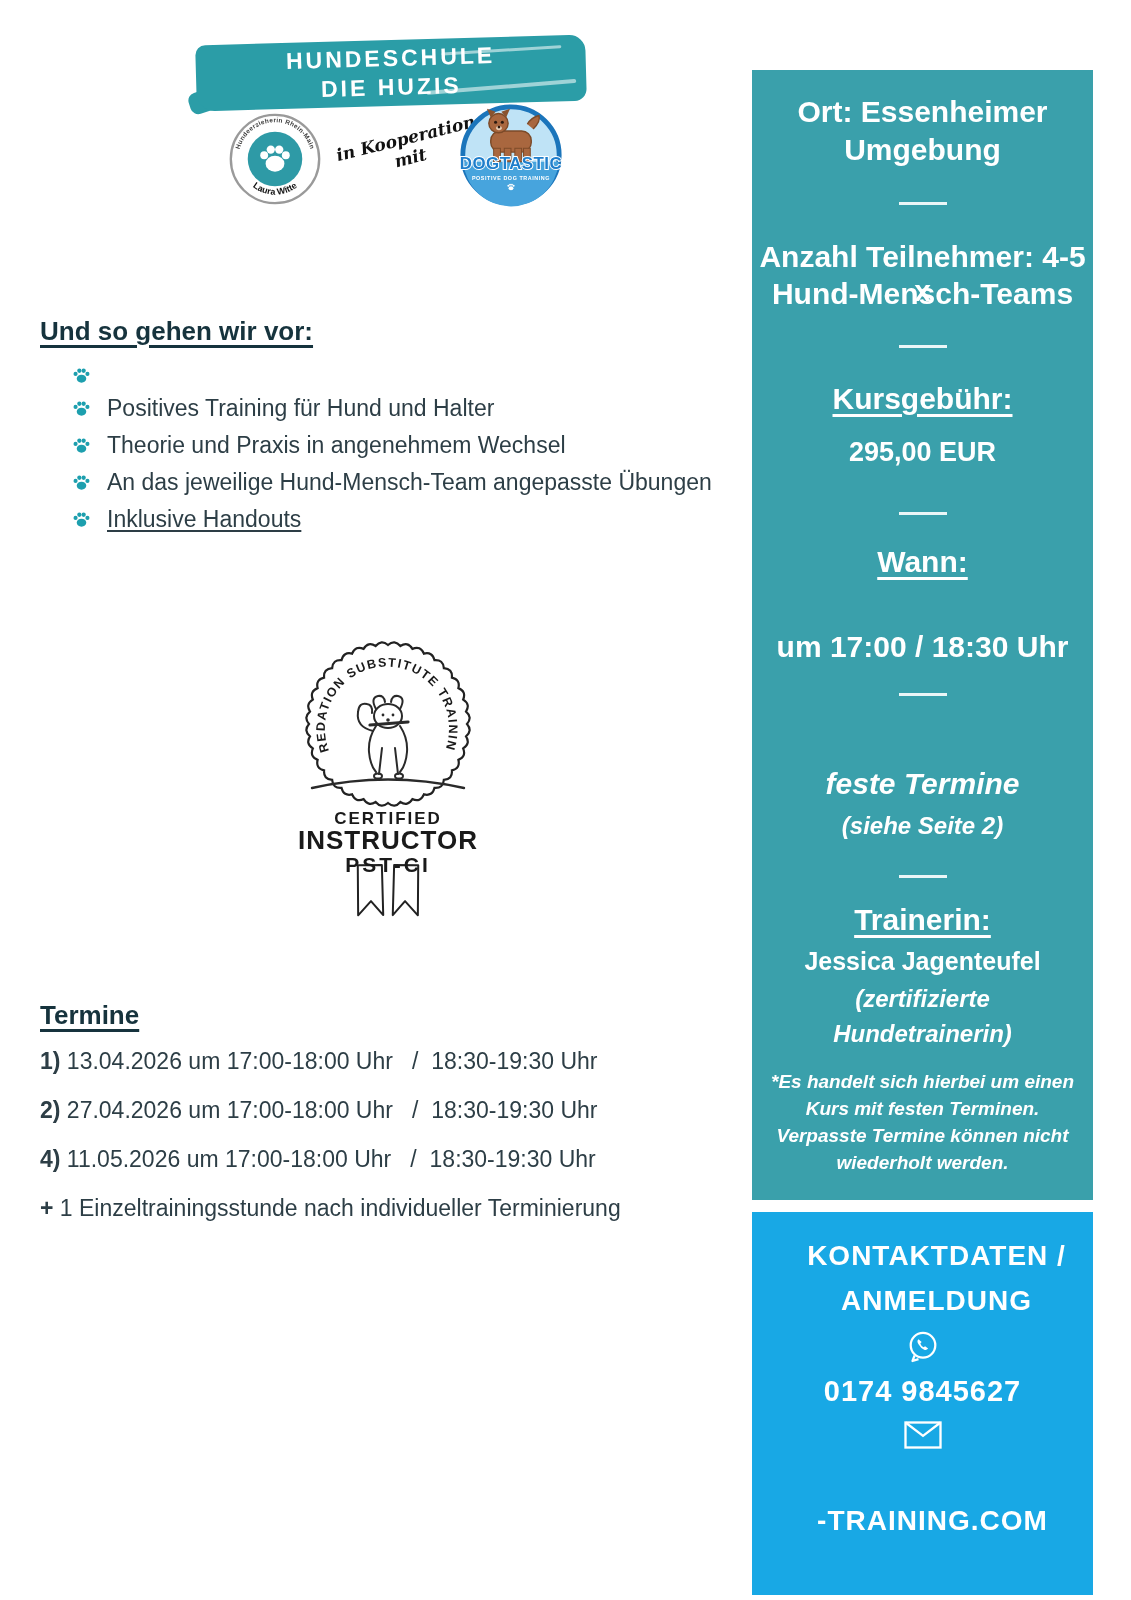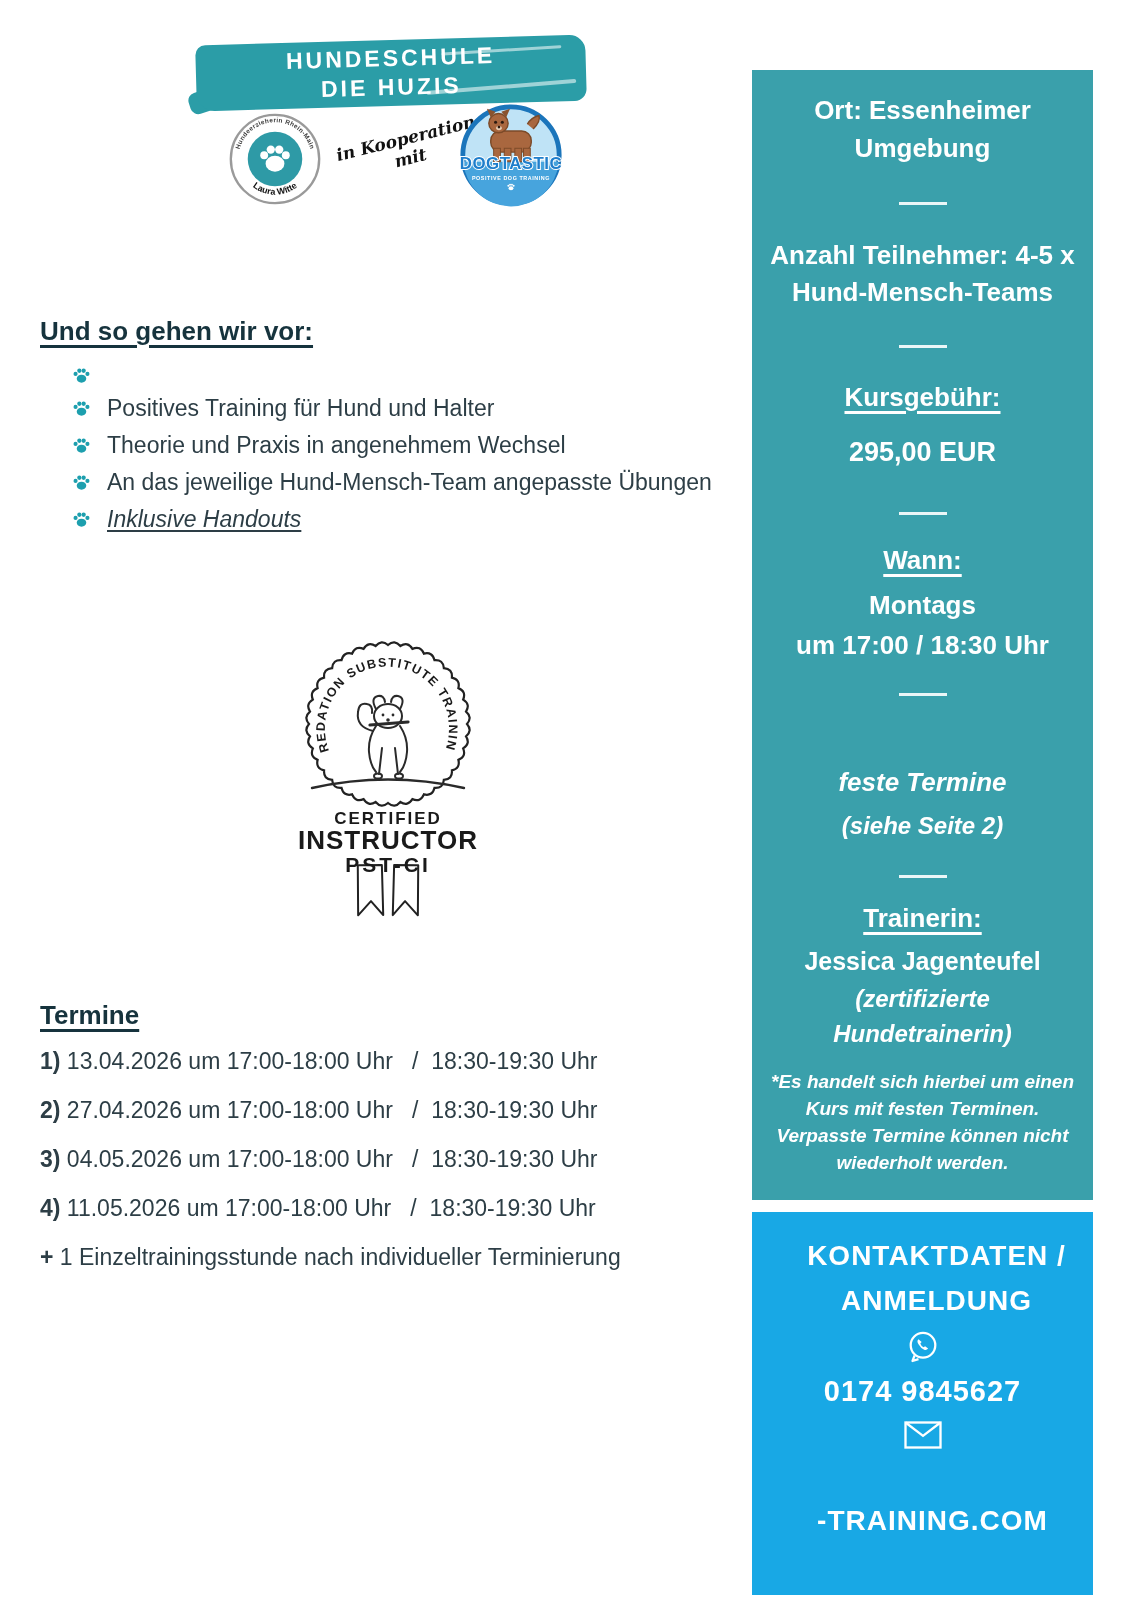--- a/index.html
+++ b/index.html
@@ -40,34 +40,34 @@
 
   
   .section-heading{
     font-size:26px;font-weight:bold;color:var(--heading_dark);
     text-decoration:underline;text-decoration-thickness:2.5px;text-underline-offset:5px;
   }
   .method-list{left:72px;top:366px;width:660px;}
   .method-item{display:flex;align-items:center;gap:16px;margin-bottom:10px;
     font-size:23px;color:var(--text_dark);}
   .method-item .paw{flex:0 0 auto;width:19px;height:19px;color:var(--paw_teal);}
-  .u{text-decoration:underline;text-underline-offset:3px;font-style:italic;}
+  .u{text-decoration:underline;text-underline-offset:3px;}
 
   .termine-list{left:40px;top:1048px;width:660px;}
   .termine-line{font-size:23px;color:var(--text_dark);margin-bottom:22px;white-space:pre-wrap;}
   .termine-line b{font-weight:bold;}
 
   
   .teal-panel{
     left:752px;top:70px;width:341px;height:1130px;background:var(--teal_panel);
   }
   .teal-panel .line, .blue-panel .line{
     position:absolute;left:0;right:0;text-align:center;color:#fff;font-weight:bold;
   }
-  .s-main{font-size:26px;}
+  .s-main{font-size:30px;}
   .s-val{font-size:27px;}
   .s-underline{text-decoration:underline;text-decoration-thickness:2.5px;text-underline-offset:5px;}
   .s-italic{font-style:italic;font-size:24px;}
   .s-note{font-style:italic;font-size:19px;line-height:27px;left:16px !important;right:16px !important;}
   .divider{position:absolute;left:50%;transform:translateX(-50%);width:48px;height:3px;
     background:rgba(255,255,255,.9);}
 
   
   .blue-panel{
     left:752px;top:1212px;width:341px;height:383px;background:var(--blue_panel);
@@ -232,37 +232,35 @@
     <text x="116" y="188" text-anchor="middle" font-size="17" font-weight="bold" fill="#1a1a1a" letter-spacing="2">CERTIFIED</text>
     <text x="116" y="213" text-anchor="middle" font-size="26" font-weight="bold" fill="#1a1a1a" letter-spacing="1">INSTRUCTOR</text>
     <text x="116" y="236" text-anchor="middle" font-size="21" font-weight="bold" fill="#1a1a1a" letter-spacing="3">PST-CI</text>
   </svg>
 
   <div class="abs section-heading" style="left:40px;top:1000px;">Termine</div>
 
   <div class="abs termine-list">
     <div class="termine-line"><b>1)</b><span> 13.04.2026 um 17:00-18:00 Uhr   /  18:30-19:30 Uhr</span></div>
     <div class="termine-line"><b>2)</b><span> 27.04.2026 um 17:00-18:00 Uhr   /  18:30-19:30 Uhr</span></div>
-    <div class="termine-line"><b>3)</b><span> 04.05.2026 um 17:00-18:00 Uhr   /  18:30-19:30 Uhr</span></div>
     <div class="termine-line"><b>4)</b><span> 11.05.2026 um 17:00-18:00 Uhr   /  18:30-19:30 Uhr</span></div>
     <div class="termine-line"><b>+</b><span> 1 Einzeltrainingsstunde nach individueller Terminierung</span></div>
   </div>
 
   <div class="abs teal-panel">
     <div class="line s-main" style="top:25px;">Ort: Essenheimer</div>
     <div class="line s-main" style="top:63px;">Umgebung</div>
     <div class="divider" style="top:132px;"></div>
     <div class="line s-main" style="top:170px;">Anzahl Teilnehmer: 4-5 x</div>
     <div class="line s-main" style="top:207px;">Hund-Mensch-Teams</div>
     <div class="divider" style="top:275px;"></div>
     <div class="line s-main s-underline" style="top:312px;">Kursgebühr:</div>
     <div class="line s-val" style="top:367px;">295,00 EUR</div>
     <div class="divider" style="top:442px;"></div>
     <div class="line s-main s-underline" style="top:475px;">Wann:</div>
-    <div class="line s-main" style="top:520px;">Montags</div>
     <div class="line s-main" style="top:560px;">um 17:00 / 18:30 Uhr</div>
     <div class="divider" style="top:623px;"></div>
     <div class="line s-main" style="top:697px;font-style:italic;">feste Termine</div>
     <div class="line s-italic" style="top:742px;">(siehe Seite 2)</div>
     <div class="divider" style="top:805px;"></div>
     <div class="line s-main s-underline" style="top:833px;">Trainerin:</div>
     <div class="line" style="top:877px;font-size:25px;">Jessica Jagenteufel</div>
     <div class="line s-italic" style="top:915px;">(zertifizierte</div>
     <div class="line s-italic" style="top:950px;">Hundetrainerin)</div>
     <div class="line s-note" style="top:998px;">*Es handelt sich hierbei um einen Kurs mit festen Terminen. Verpasste Termine können nicht wiederholt werden.</div>

